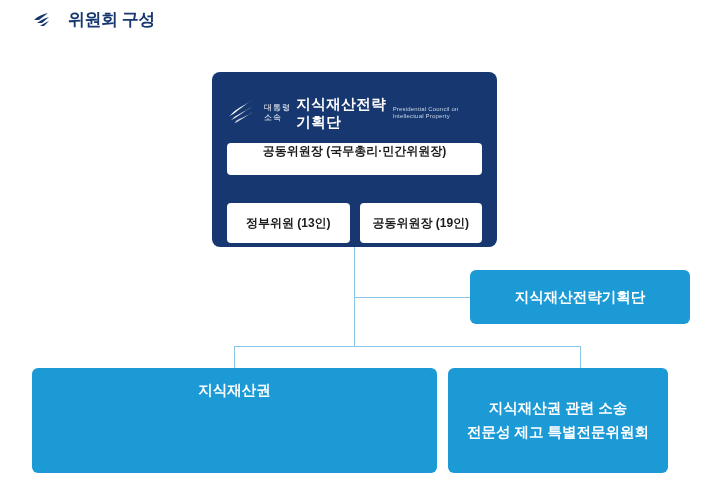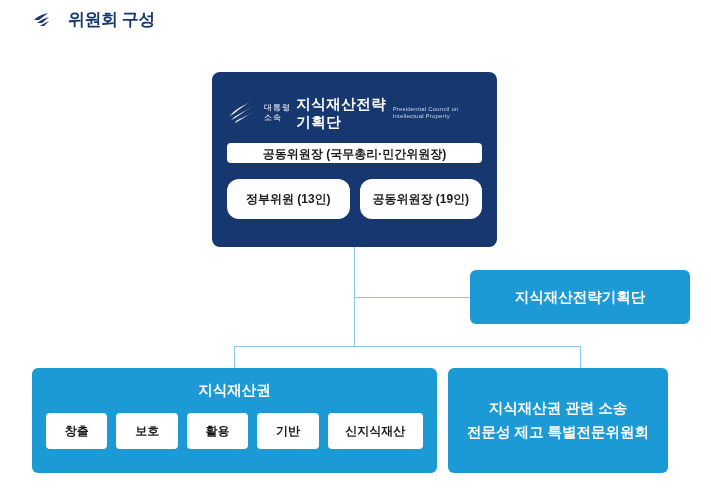--- a/index.html
+++ b/index.html
@@ -24,24 +24,24 @@
   .line.h{height:1px;}
 
   
   .council-box{position:absolute;left:212px;top:72px;width:285px;height:175px;
     background:var(--navy);border-radius:8px;padding:13px 15px 0 15px;}
   .council-logo{height:56px;display:flex;align-items:center;justify-content:center;gap:7px;margin-bottom:2px;}
   .logo-text{display:flex;flex-direction:row;align-items:center;line-height:1.25;}
   .affiliation{font-size:8px;color:#ffffff;letter-spacing:1px;}
   .council-name{font-size:14.5px;font-weight:bold;color:#ffffff;letter-spacing:0.5px;}
   .council-name-en{font-size:6px;color:#c9d5e8;letter-spacing:0.2px;}
-  .chair-box{background:#ffffff;border-radius:4px;height:20px;display:flex;align-items:flex-end;
-    justify-content:center;font-weight:bold;font-size:12px;color:var(--box_text);margin-bottom:16px;}
+  .chair-box{background:#ffffff;border-radius:4px;height:32px;display:flex;align-items:flex-start;
+    justify-content:center;font-weight:bold;font-size:12px;color:var(--box_text);margin-bottom:28px;}
   .members-row{display:flex;gap:10px;}
-  .member-box{flex:1;background:#ffffff;border-radius:12px;height:40px;display:flex;align-items:center;
+  .member-box{flex:1;background:#ffffff;border-radius:4px;height:40px;display:flex;align-items:center;
     justify-content:center;font-weight:bold;font-size:12px;color:var(--box_text);}
 
   
   .strategy-box{position:absolute;left:470px;top:270px;width:220px;height:54px;background:var(--blue);
     border-radius:6px;color:#ffffff;font-weight:bold;font-size:14.5px;display:flex;align-items:center;justify-content:center;}
 
   
   .expert-box{position:absolute;left:32px;top:368px;width:405px;height:105px;background:var(--blue);
     border-radius:6px;padding:13px 14px 0 14px;}
   .expert-title{color:#ffffff;text-align:center;font-weight:bold;font-size:14.5px;margin-bottom:13px;}
@@ -106,37 +106,20 @@
       </div>
     </div>
   </section>
 
   <section class="strategy-box">
     <span>지식재산전략기획단</span>
   </section>
 
   <section class="expert-box">
     <div class="expert-title">지식재산권</div>
-    <div class="sub-row">
-      <div class="sub-box">
-        <span>창출</span>
-      </div>
-      <div class="sub-box">
-        <span>보호</span>
-      </div>
-      <div class="sub-box">
-        <span>활용</span>
-      </div>
-      <div class="sub-box">
-        <span>기반</span>
-      </div>
-      <div class="sub-box wide">
-        <span>신지식재산</span>
-      </div>
-    </div>
   </section>
 
   <section class="special-box">
     <div>지식재산권 관련 소송</div>
     <div>전문성 제고 특별전문위원회</div>
   </section>
 
 </div>
 
 </body></html>

